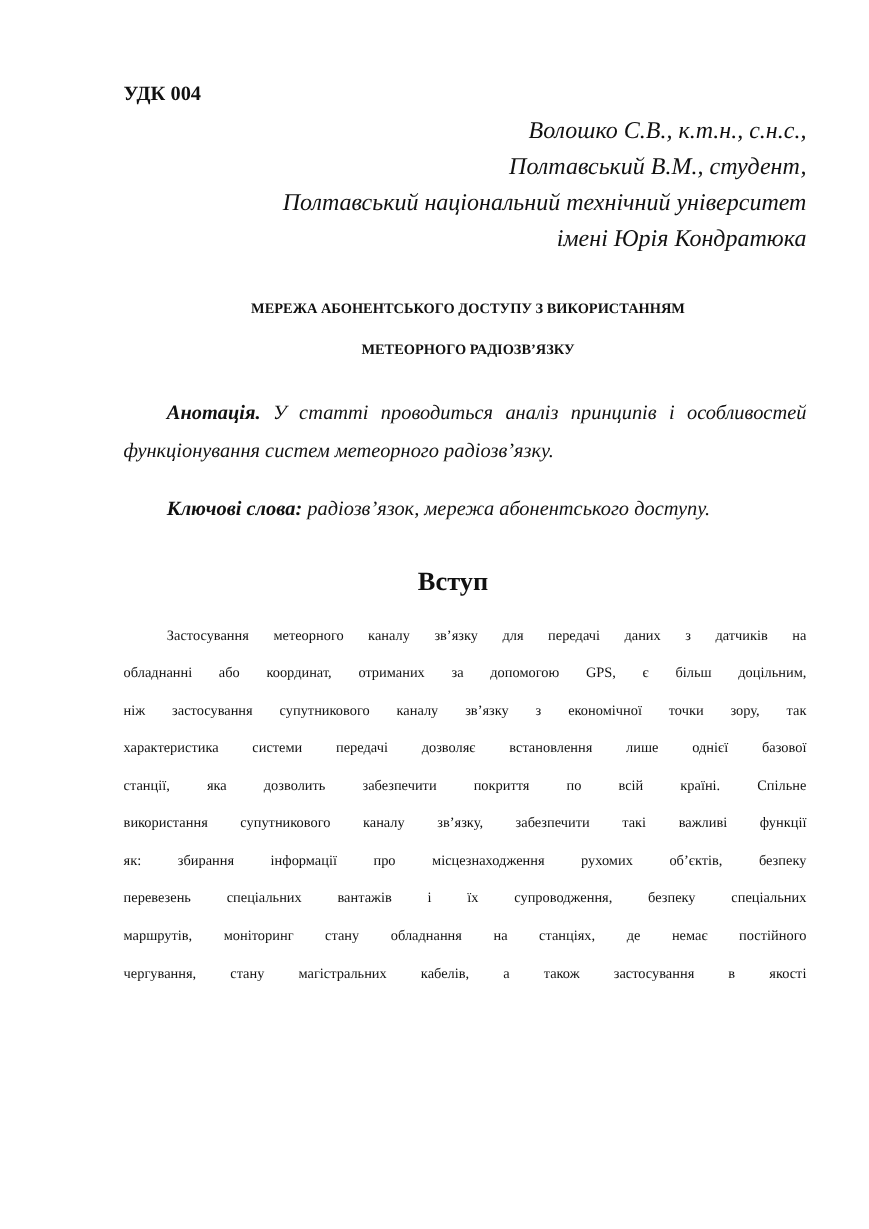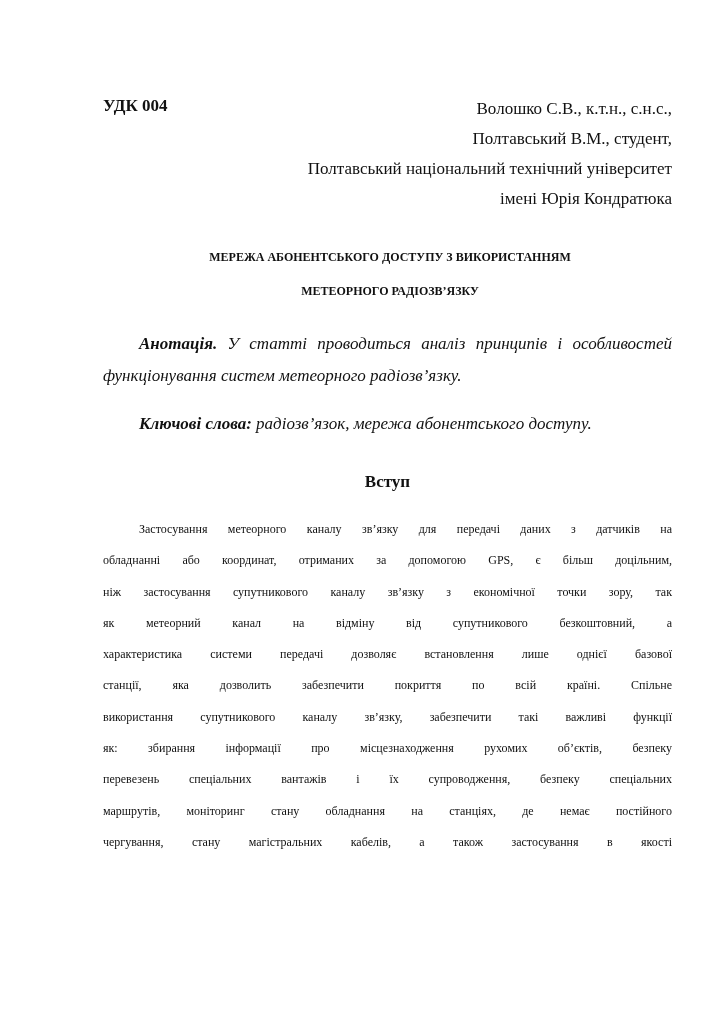--- a/index.html
+++ b/index.html
@@ -1,30 +1,30 @@
 <!DOCTYPE html>
 <html><head>
   <meta charset="utf-8">
   <style>
     html, body { margin: 0; padding: 0; background: #ffffff; }
     body { width: 724px; height: 1024px; position: relative; overflow: hidden;
            font-family: "Liberation Serif", "DejaVu Serif", serif; color: #111; }
     .page { position: absolute; left: 0; top: 0; width: 724px; height: 1024px; background: #fff; }
-    .udk { position: absolute; left: 103px; top: 68px; font-weight: bold; font-size: 17px; margin-top: 28px; }
-    .authors { position: absolute; right: 52px; top: 94px; text-align: right; font-size: 17px; }
+    .udk { position: absolute; left: 103px; top: 68px; font-weight: bold; font-size: 17px; }
+    .authors { position: absolute; right: 52px; top: 94px; text-align: right; font-style: italic; font-size: 20px; }
     .authors div { height: 30px; line-height: 30px; }
     .title { position: absolute; left: 60px; width: 660px; top: 240px; text-align: center; font-weight: bold; font-size: 12px; }
     .title div { height: 34px; line-height: 34px; }
     .abstract { position: absolute; left: 103px; width: 569px; top: 328px; font-size: 17px; font-style: italic; }
     .abstract .line { height: 32px; line-height: 32px; }
     .justify { text-align: justify; text-align-last: justify; }
     .indent { padding-left: 36px; }
     .keywords { position: absolute; left: 139px; top: 414px; font-size: 17px; font-style: italic; }
     b.lbl { font-weight: bold; margin-top: 20px; }
-    .heading { position: absolute; left: 103px; width: 569px; top: 472px; text-align: center; font-weight: bold; font-size: 17px; }
+    .heading { position: absolute; left: 93px; width: 569px; top: 472px; text-align: center; font-weight: bold; font-size: 22px; }
     .body { position: absolute; left: 103px; width: 569px; top: 514px; font-size: 12px; }
     .body .line { height: 31.3px; line-height: 31.3px; white-space: nowrap; }
     .body .line.justify { white-space: normal; }
   </style>
 </head>
 <body>
 
 <div class="page">
   <div class="udk">УДК 004</div>
 
@@ -48,21 +48,20 @@
   <div class="keywords">
     <b class="lbl">Ключові слова:</b> <span>радіозв’язок, мережа абонентського доступу.</span>
   </div>
 
   <div class="heading">Вступ</div>
 
   <div class="body">
     <div class="line justify indent">Застосування метеорного каналу зв’язку для передачі даних з датчиків на</div>
     <div class="line justify">обладнанні або координат, отриманих за допомогою GPS, є більш доцільним,</div>
     <div class="line justify">ніж застосування супутникового каналу зв’язку з економічної точки зору, так</div>
-    <div class="line justify">як метеорний канал на відміну від супутникового безкоштовний, а</div>
     <div class="line justify">характеристика системи передачі дозволяє встановлення лише однієї базової</div>
     <div class="line justify">станції, яка дозволить забезпечити покриття по всій країні. Спільне</div>
     <div class="line justify">використання супутникового каналу зв’язку, забезпечити такі важливі функції</div>
     <div class="line justify">як: збирання інформації про місцезнаходження рухомих об’єктів, безпеку</div>
     <div class="line justify">перевезень спеціальних вантажів і їх супроводження, безпеку спеціальних</div>
     <div class="line justify">маршрутів, моніторинг стану обладнання на станціях, де немає постійного</div>
     <div class="line justify">чергування, стану магістральних кабелів, а також застосування в якості</div>
   </div>
 </div>
 

